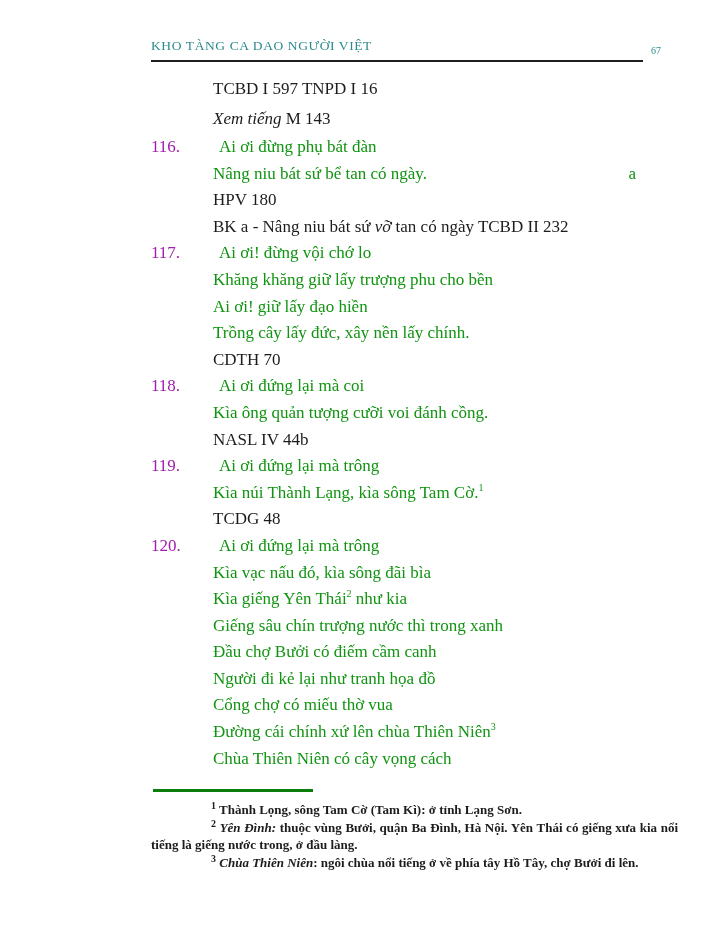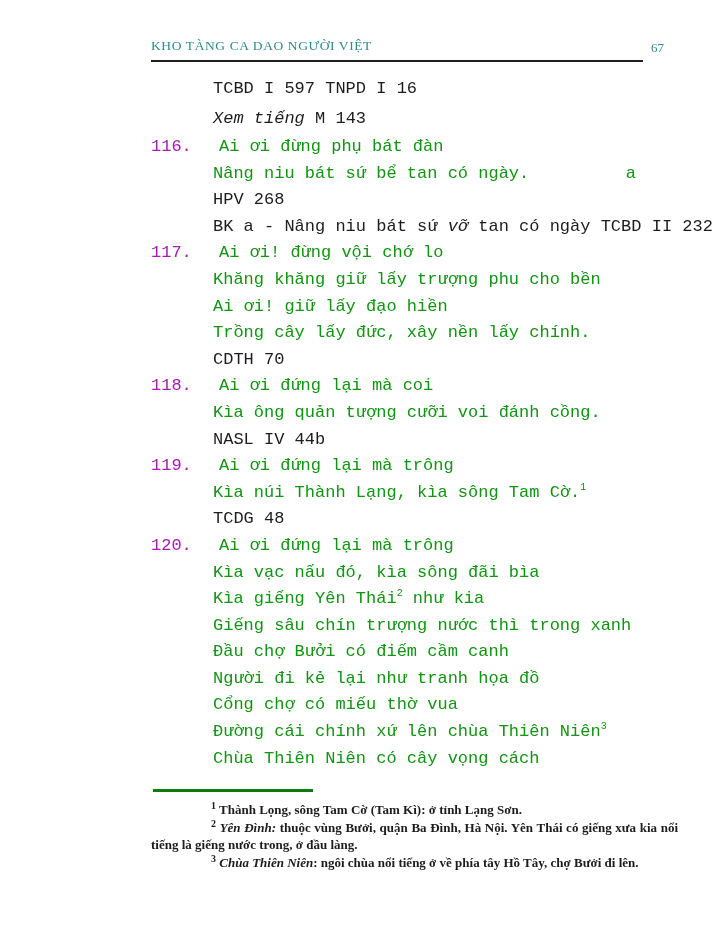--- a/index.html
+++ b/index.html
@@ -12,24 +12,24 @@
   
   .header{display:flex;align-items:flex-end;}
   .header-rule-area{
     width:492px;border-bottom:2px solid #1f1f1f;padding-bottom:6px;
     display:flex;
   }
   .header-title{
     font-size:13.5px;letter-spacing:0.6px;color:#2c8a8e;white-space:nowrap;
   }
   .page-number{
-    font-size:13px;color:#2c8a8e;margin-left:8px;padding-bottom:6px;
+    font-size:10px;color:#2c8a8e;margin-left:8px;padding-bottom:6px;
   }
   
-  .content{margin-top:12px;font-family:Liberation Mono, monospace;}
+  .content{margin-top:12px;}
   .row{position:relative;display:flex;line-height:26.6px;font-size:17px;}
   .pre .row{line-height:30px;}
   .numcol{flex:0 0 62px;color:#a21caf;}
   .textcol{flex:1 1 auto;white-space:nowrap;}
   .verse .textcol{color:#119411;}
   .ref .textcol{color:#1c1c1c;}
   .first .textcol{padding-left:6px;}
   .it{font-style:italic;}
   sup{font-size:10px;line-height:0;vertical-align:super;}
   .right-marker{
@@ -74,21 +74,21 @@
             <span class="numcol">116.</span>
             <span class="textcol"><span>Ai ơi đừng phụ bát đàn</span></span>
           </div>
           <div class="row verse">
             <span class="numcol"></span>
             <span class="textcol"><span>Nâng niu bát sứ bể tan có ngày.</span></span>
             <span class="right-marker">a</span>
           </div>
           <div class="row ref">
             <span class="numcol"></span>
-            <span class="textcol"><span>HPV 268</span></span>
+            <span class="textcol"><span>HPV 180</span></span>
           </div>
           <div class="row ref">
             <span class="numcol"></span>
             <span class="textcol"><span>BK a - Nâng niu bát sứ </span><span class="it">vỡ</span><span> tan có ngày TCBD II 232</span></span>
           </div>
         </div>
         <div>
           <div class="row verse first">
             <span class="numcol">117.</span>
             <span class="textcol"><span>Ai ơi! đừng vội chớ lo</span></span>

